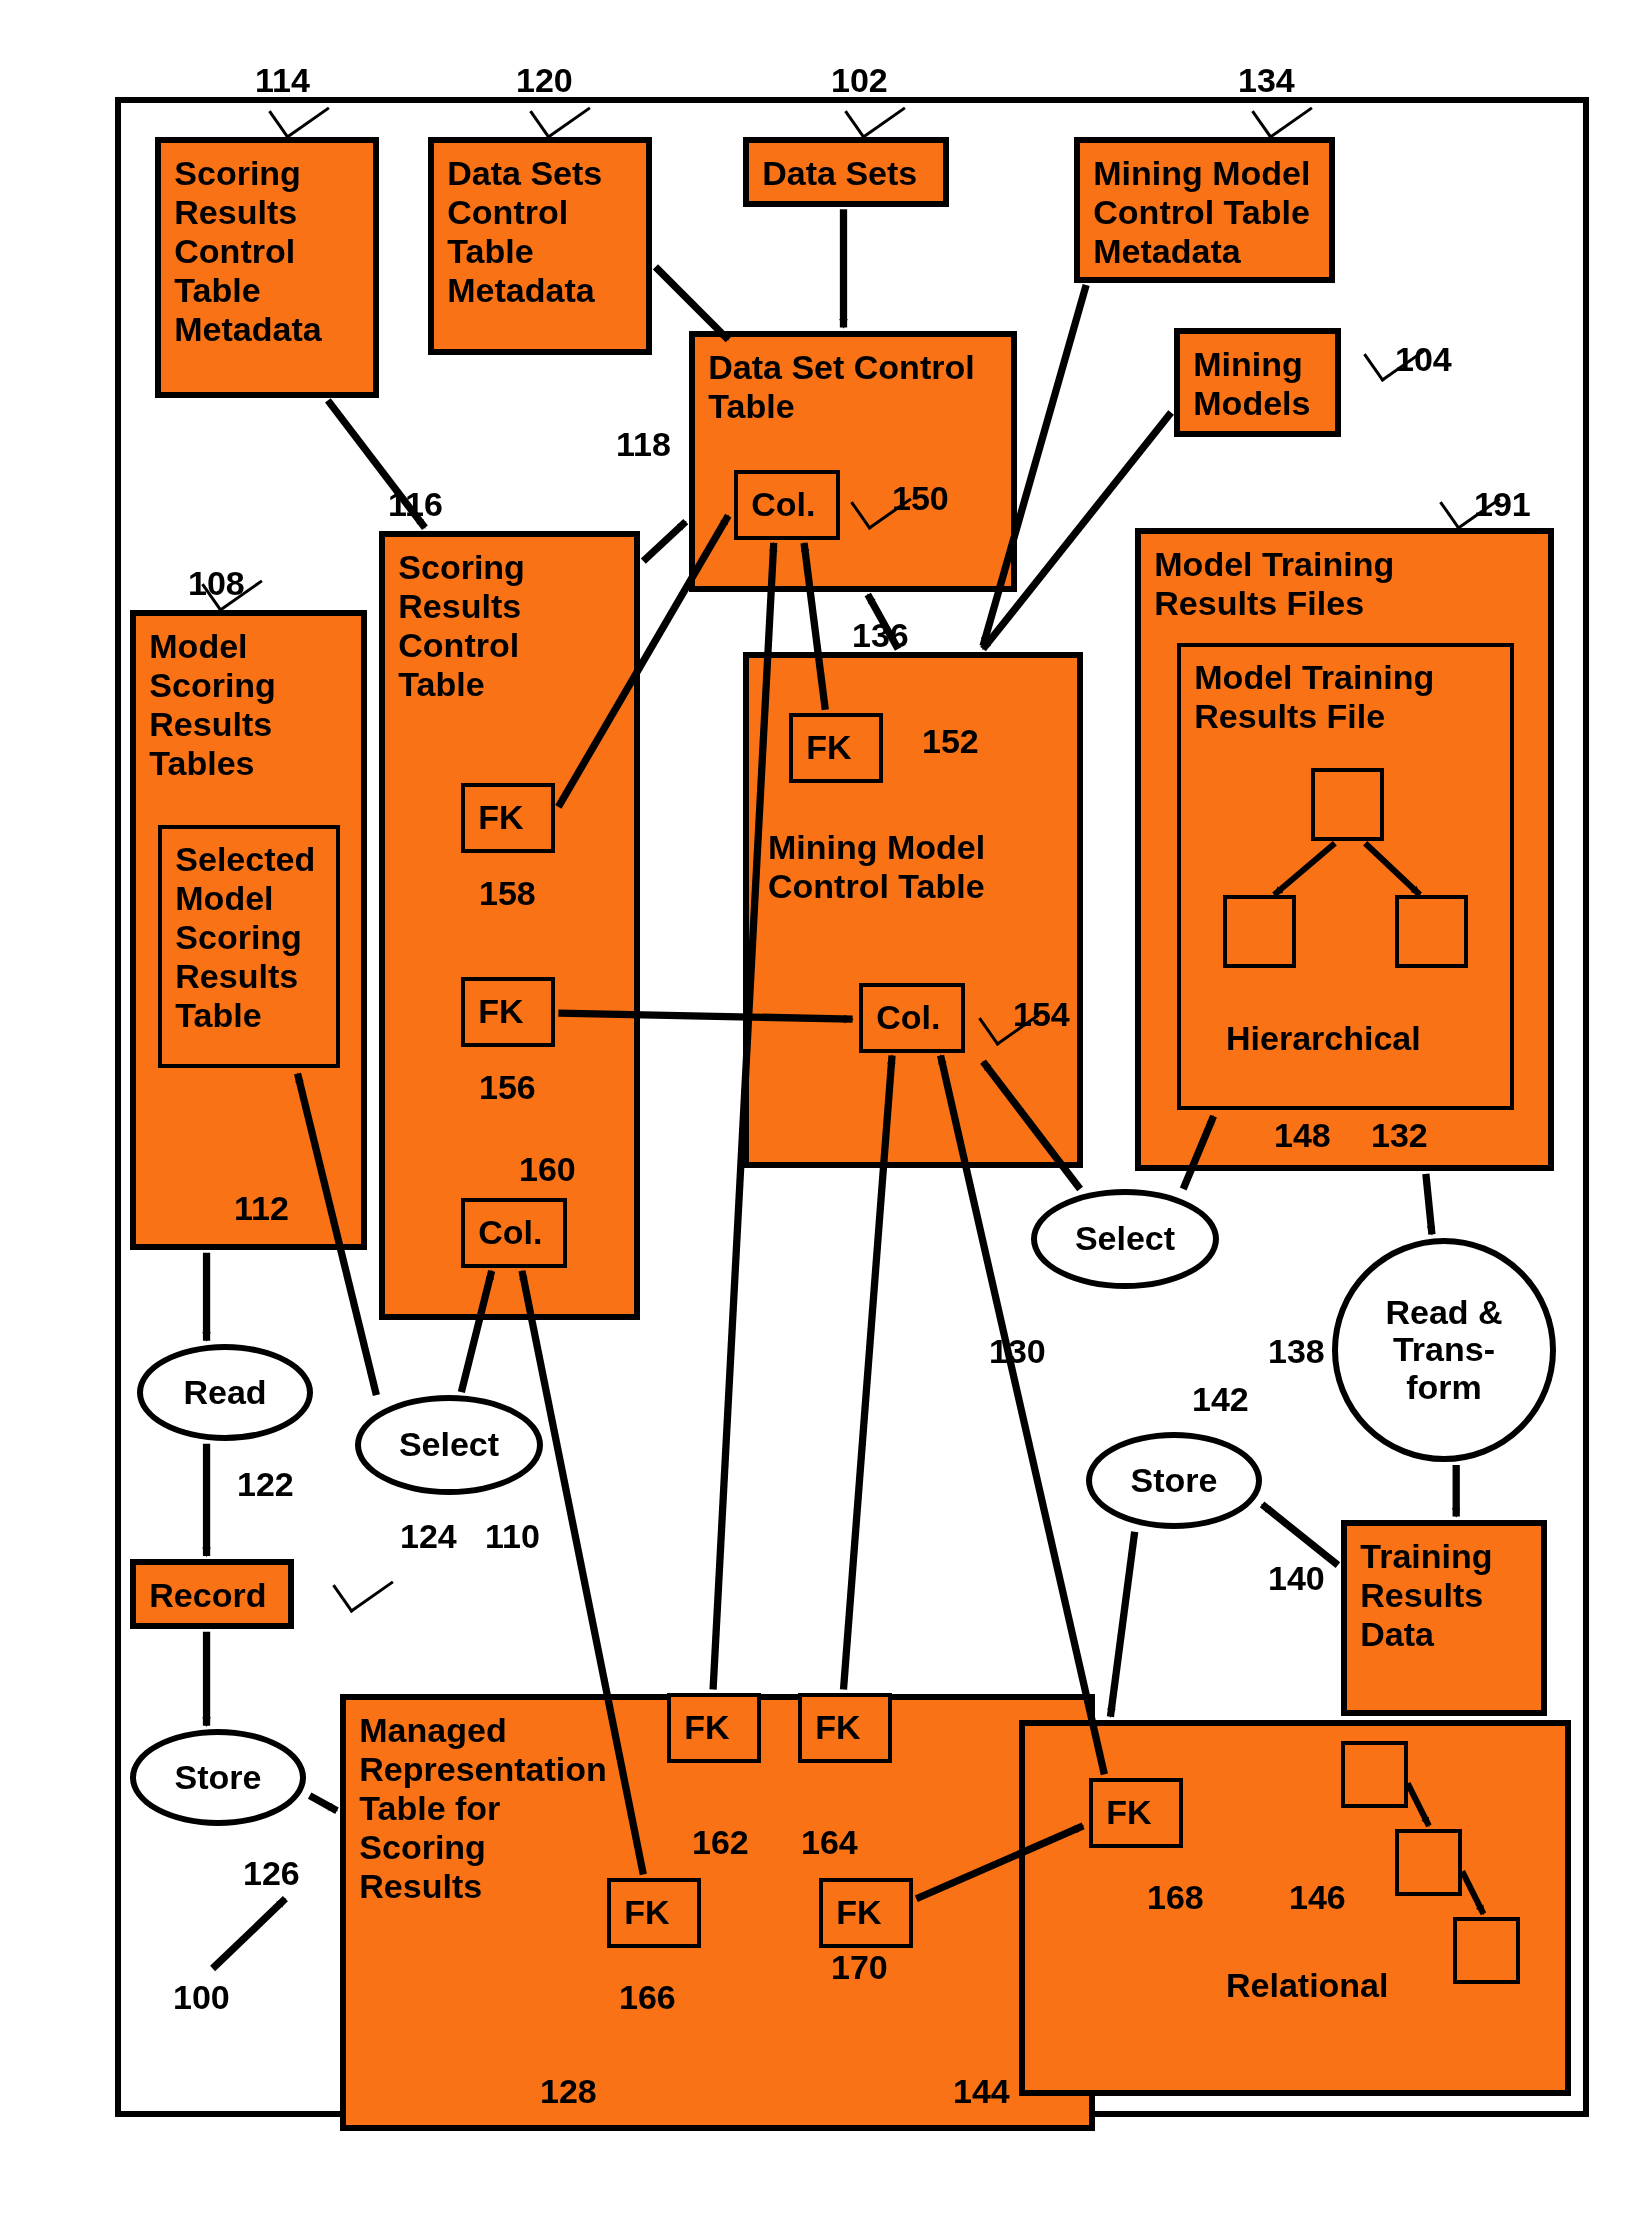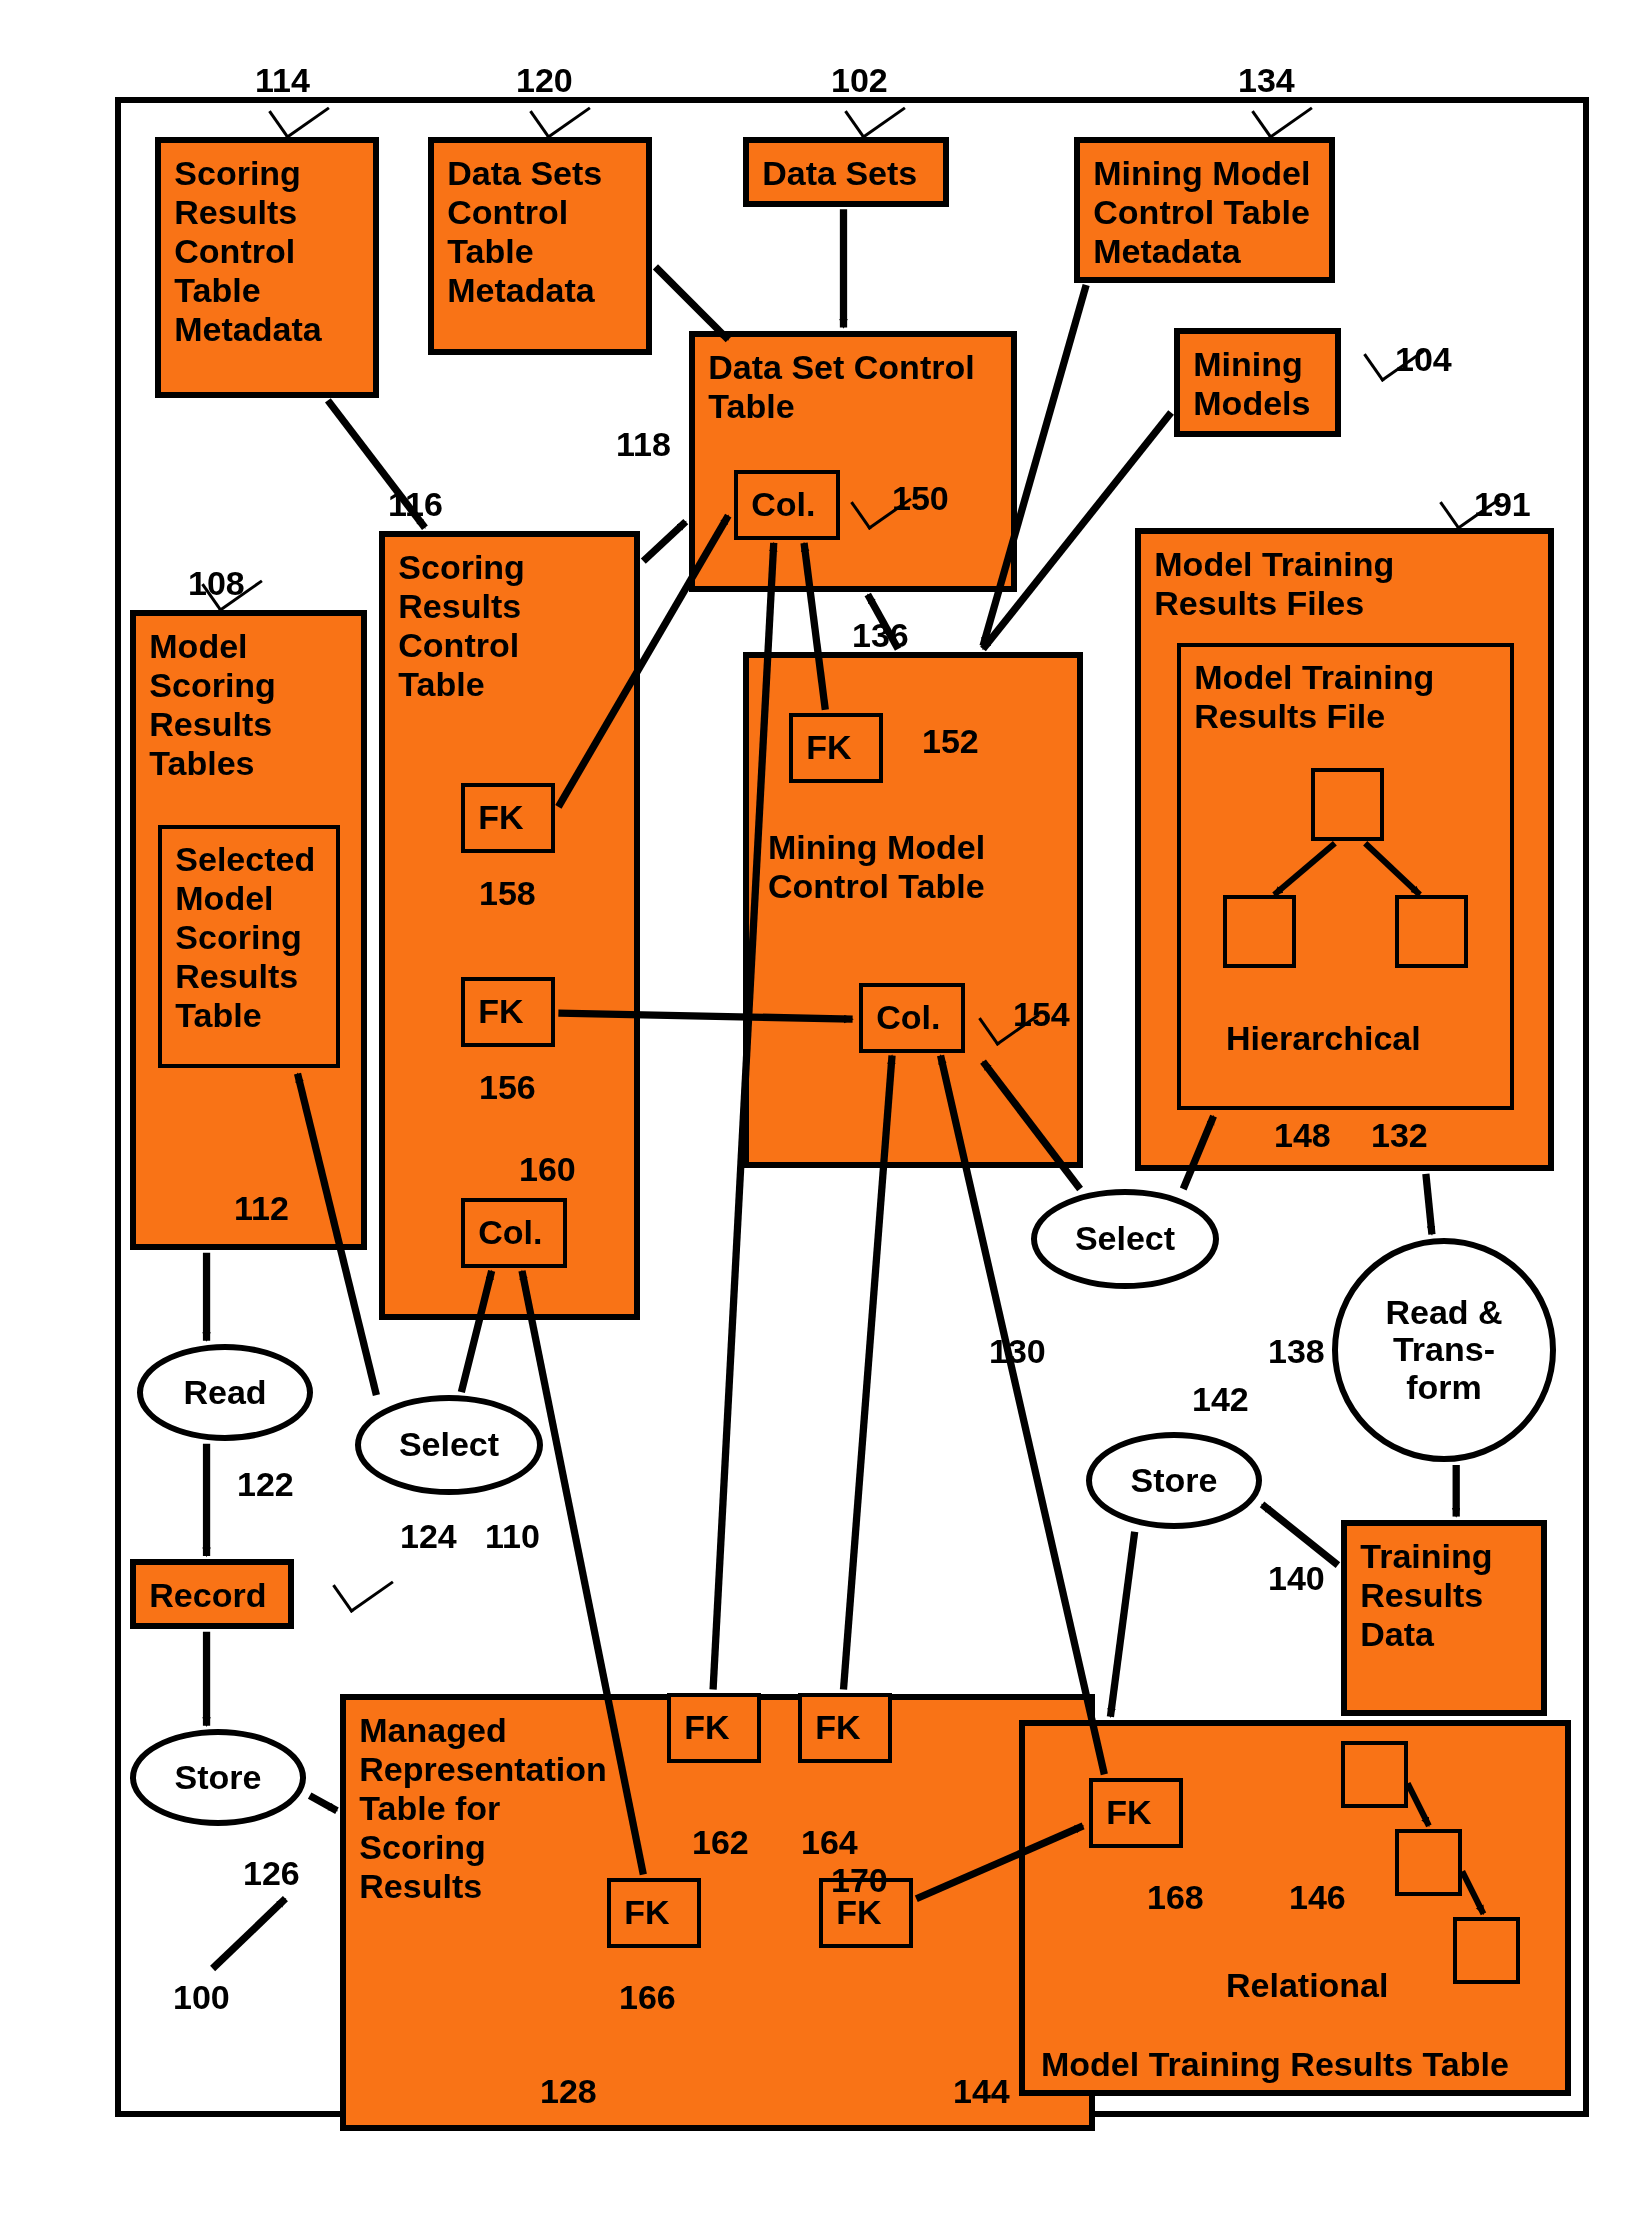--- a/index.html
+++ b/index.html
@@ -232,26 +232,25 @@
   <div class="box thin" style="left:667px; top:1693px; width:94px; height:70px;">FK</div>
   <div class="num" style="left:692px; top:1823px;">162</div>
 
   <div class="box thin" style="left:798px; top:1693px; width:94px; height:70px;">FK</div>
   <div class="num" style="left:801px; top:1823px;">164</div>
 
   <div class="box thin" style="left:607px; top:1878px; width:94px; height:70px;">FK</div>
   <div class="num" style="left:619px; top:1978px;">166</div>
 
   <div class="box thin" style="left:819px; top:1878px; width:94px; height:70px;">FK</div>
-  <div class="num" style="left:831px; top:1861px;">170</div>
+  <div class="num" style="left:831px; top:1948px;">170</div>
 
   <div class="num" style="left:173px; top:1978px;">100</div>
 
   <div class="box" style="left:1019px; top:1720px; width:552px; height:376px;"></div>
-  <div class="label" style="left:1041px; top:2045px;">Model Training Results Table</div>
   <div class="num" style="left:953px; top:2072px;">144</div>
 
   <div class="box thin" style="left:1089px; top:1778px; width:94px; height:70px;">FK</div>
   <div class="num" style="left:1147px; top:1878px;">168</div>
 
   <div class="label" style="left:1226px; top:1966px;">Relational</div>
   <div class="num" style="left:1289px; top:1878px;">146</div>
 
   <div class="box thin" style="left:1341px; top:1741px; width:67px; height:67px; padding:0;"></div>
   <div class="box thin" style="left:1395px; top:1829px; width:67px; height:67px; padding:0;"></div>

